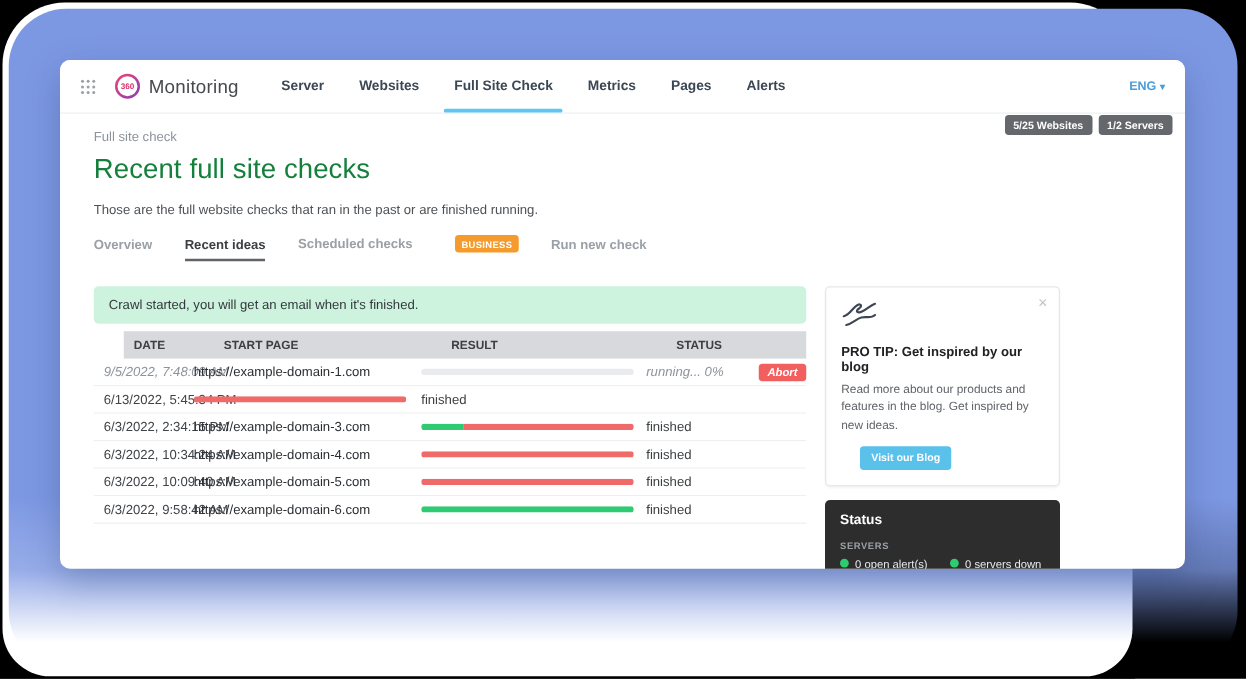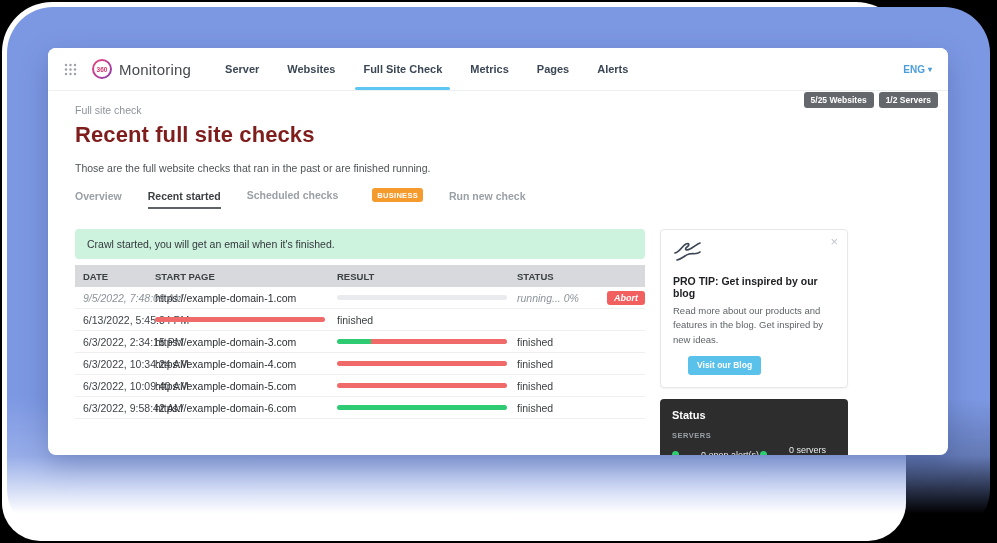--- a/index.html
+++ b/index.html
@@ -27,55 +27,55 @@
   .nav-item { position:relative; font-size:11px; font-weight:700; color:#3b4754; display:flex; align-items:center; cursor:pointer; white-space:nowrap; }
   .nav-item.active::after { content:""; position:absolute; left:-8px; right:-8px; bottom:0; height:3px; background:#5ec6f2; border-radius:2px; }
   .lang { margin-left:auto; font-size:10px; font-weight:700; color:#4a9ddb; display:flex; gap:3px; align-items:center; cursor:pointer; }
   .lang .caret { font-size:8px; }
   
   .quota { position:absolute; top:44px; right:10px; display:flex; gap:5px; }
   .quota-badge { background:#64686c; color:#fff; font-size:8.5px; font-weight:700; padding:3px 7px; border-radius:3px; }
   
   .page-head { padding:13px 27px 0; }
   .breadcrumb { font-size:10.5px; color:#8d939b; }
-  h1.title { margin:6px 0 14px; font-size:22px; font-weight:700; color:#7f1d1d; letter-spacing:.1px; }
+  h1.title { margin:6px 0 14px; font-size:22px; font-weight:400; color:#15803d; letter-spacing:.1px; }
   .subtitle { margin-top:12px; font-size:10.5px; color:#4e5256; }
   .tabs { display:flex; gap:26px; margin-top:14px; align-items:flex-end; }
   .tab { position:relative; font-size:10.5px; color:#9aa0a6; font-weight:700; cursor:pointer; padding-bottom:7px; display:flex; gap:6px; align-items:center; white-space:nowrap; }
   .tab.active { color:#3c4043; }
   .tab.active::after { content:""; position:absolute; left:0; right:0; bottom:0; height:2px; background:#5f6368; }
   .biz-badge { background:#f59b2d; color:#fff; font-size:7.5px; font-weight:700; padding:2.5px 5px; border-radius:3px; letter-spacing:.3px;margin-left:28px; }
   
   .cols { display:flex; padding-left:27px; margin-top:20px; align-items:flex-start; }
   .main { width:570px; }
   .banner { background:#cdf3de; color:#33383d; font-size:10.5px; padding:9px 12px; border-radius:4px; }
   .table { margin-top:6px; }
   .thead, .trow { display:grid; grid-template-columns:80px 182px 180px 128px; align-items:center; }
-  .thead { background:#d7d9dd; height:22px; font-size:9.5px; font-weight:700; color:#3c4043; }
+  .thead { background:#d7d9dd; height:22px; font-size:9.5px; font-weight:700; color:#3c4043;margin-left:24px; }
   .thead > div:first-child, .trow > div:first-child { padding-left:8px; }
   .trow { height:21px; border-bottom:1px solid #efeff2; font-size:10.5px; background:#fff; }
   .cell-date { color:#3e4348; white-space:nowrap; }
   .cell-url { color:#2b2f33; white-space:nowrap; }
   .trow.running .cell-date, .trow.running .cell-status-text { font-style:italic; color:#8d939b; }
   .track { width:170px; height:5px; border-radius:3px; background:#eaebee; overflow:hidden; display:flex; }
   .seg { height:100%; }
   .cell-status { display:flex; align-items:center; gap:6px; color:#3c4043;justify-content:space-between; }
   .abort { background:#f25f5f; color:#fff; font-size:9px; font-style:italic; font-weight:700; padding:2px 7px; border-radius:3px; cursor:pointer; }
   
   .sidebar { width:188px; margin-left:15px; }
   .protip { position:relative; background:#fff; border:1px solid #e5e7ea; border-radius:4px; padding:10px 12px 12px; box-shadow:0 1px 2px rgba(0,0,0,.05); }
   .close { position:absolute; top:5px; right:9px; color:#c1c6cb; font-size:13px; cursor:pointer; line-height:1; }
   .protip-title { margin-top:7px; font-size:10.5px; font-weight:700; color:#202124; }
   .protip-body { margin-top:5px; font-size:9.5px; color:#5f6368; line-height:1.5; }
   .blog-btn { margin-top:9px; display:inline-block; background:#5ac1ea; color:#fff; font-size:8.5px; font-weight:700; padding:4.5px 9px; border-radius:3px; cursor:pointer; border:none; font-family:inherit;margin-left:15px; }
   .status-card { margin-top:11px; background:#2d2d2d; border-radius:4px; padding:10px 12px 8px; }
   .status-title { color:#fff; font-size:11px; font-weight:700; }
   .status-section-label { margin-top:10px; font-size:7.5px; font-weight:700; color:#9aa0a6; letter-spacing:.5px; }
   .status-items { display:grid; grid-template-columns:88px 1fr; margin-top:5px; }
-  .status-item { display:flex; align-items:center; gap:22px; color:#e8eaed; font-size:9px; }
+  .status-item { display:flex; align-items:center; gap:5px; color:#e8eaed; font-size:9px; }
   .dot { width:7px; height:7px; border-radius:50%; flex:0 0 auto; }
 </style>
 </head>
 <body>
 
 <div class="stage">
   <div class="white-frame"></div>
   <div class="blob"></div>
 
   <div class="window">
@@ -130,21 +130,21 @@
 
     <div class="page-head">
       <div class="breadcrumb">Full site check</div>
       <h1 class="title">Recent full site checks</h1>
       <div class="subtitle">Those are the full website checks that ran in the past or are finished running.</div>
       <div class="tabs" id="tabs">
           <div class="tab">
             <span>Overview</span>
           </div>
           <div class="tab active">
-            <span>Recent started</span>
+            <span>Recent ideas</span>
           </div>
           <div class="tab">
             <span>Scheduled checks</span>
             <span class="biz-badge">BUSINESS</span>
           </div>
           <div class="tab">
             <span>Run new check</span>
           </div>
         </div>
     </div>

